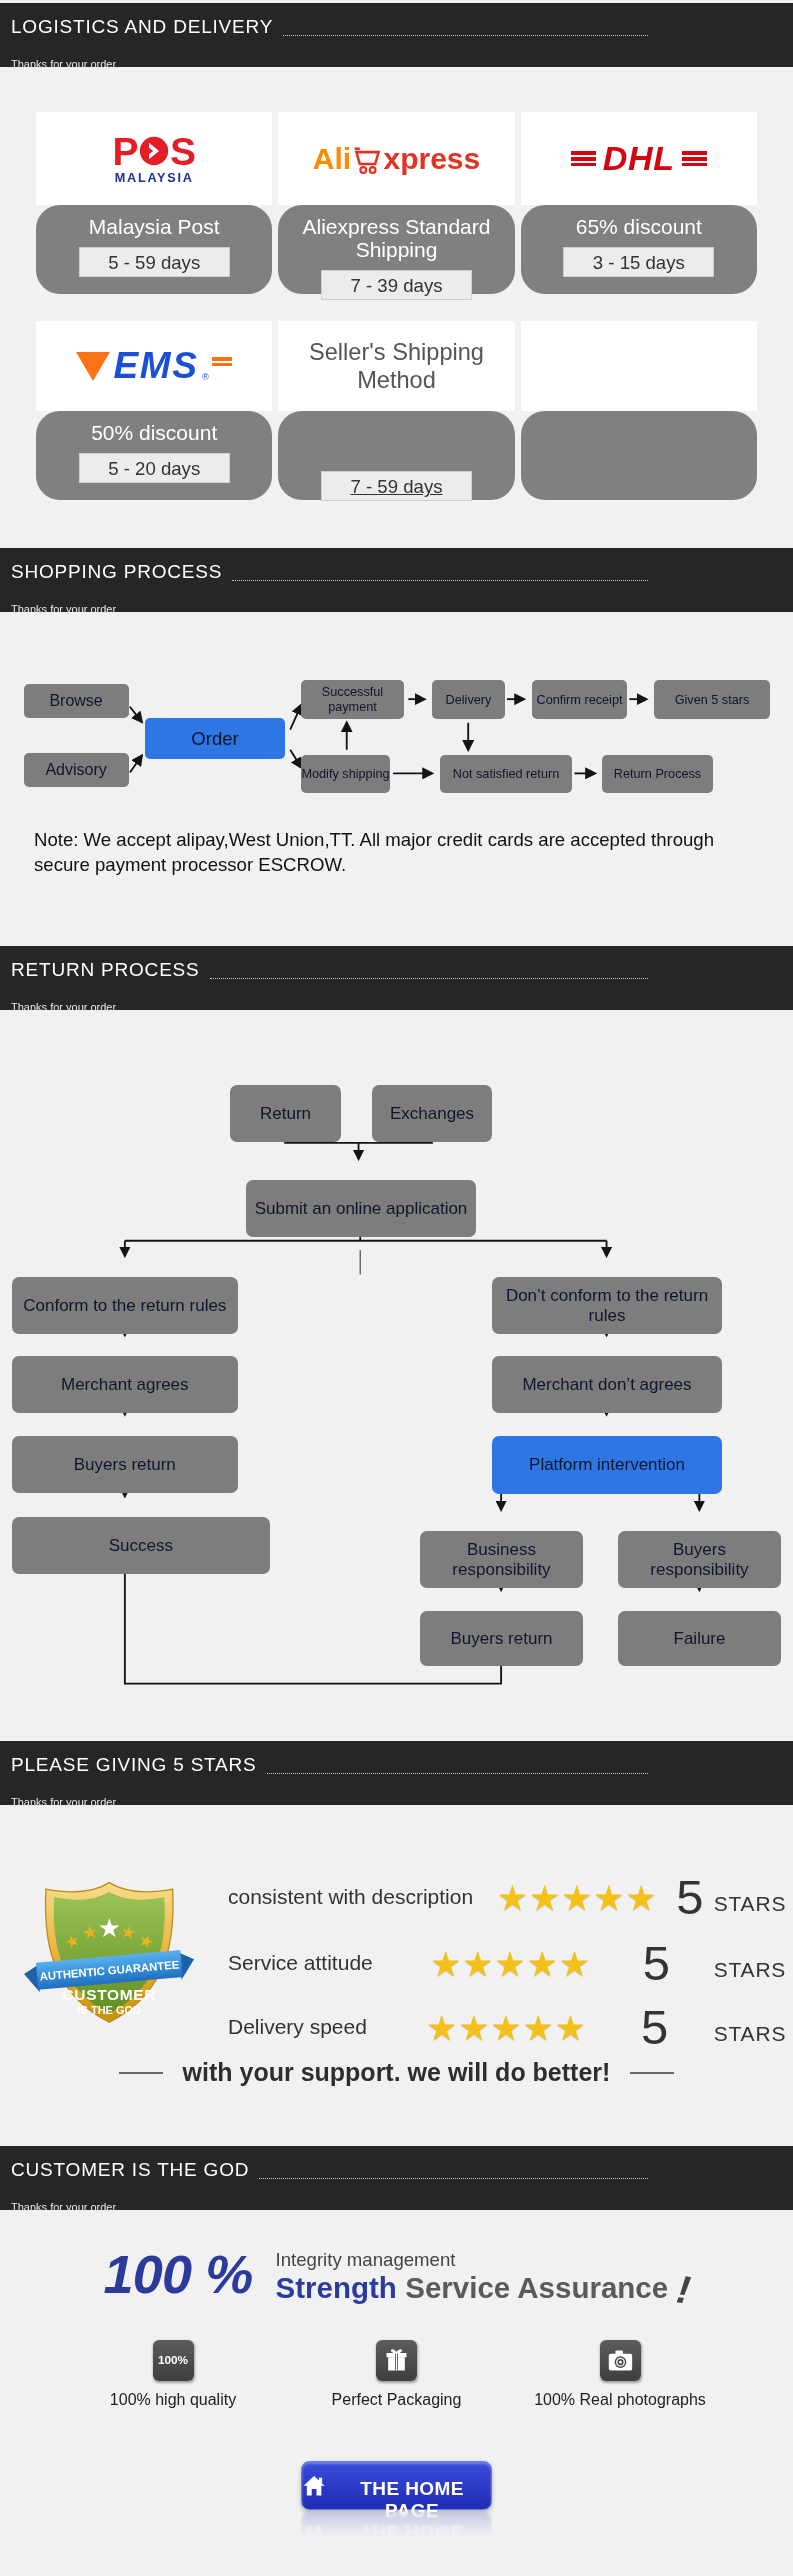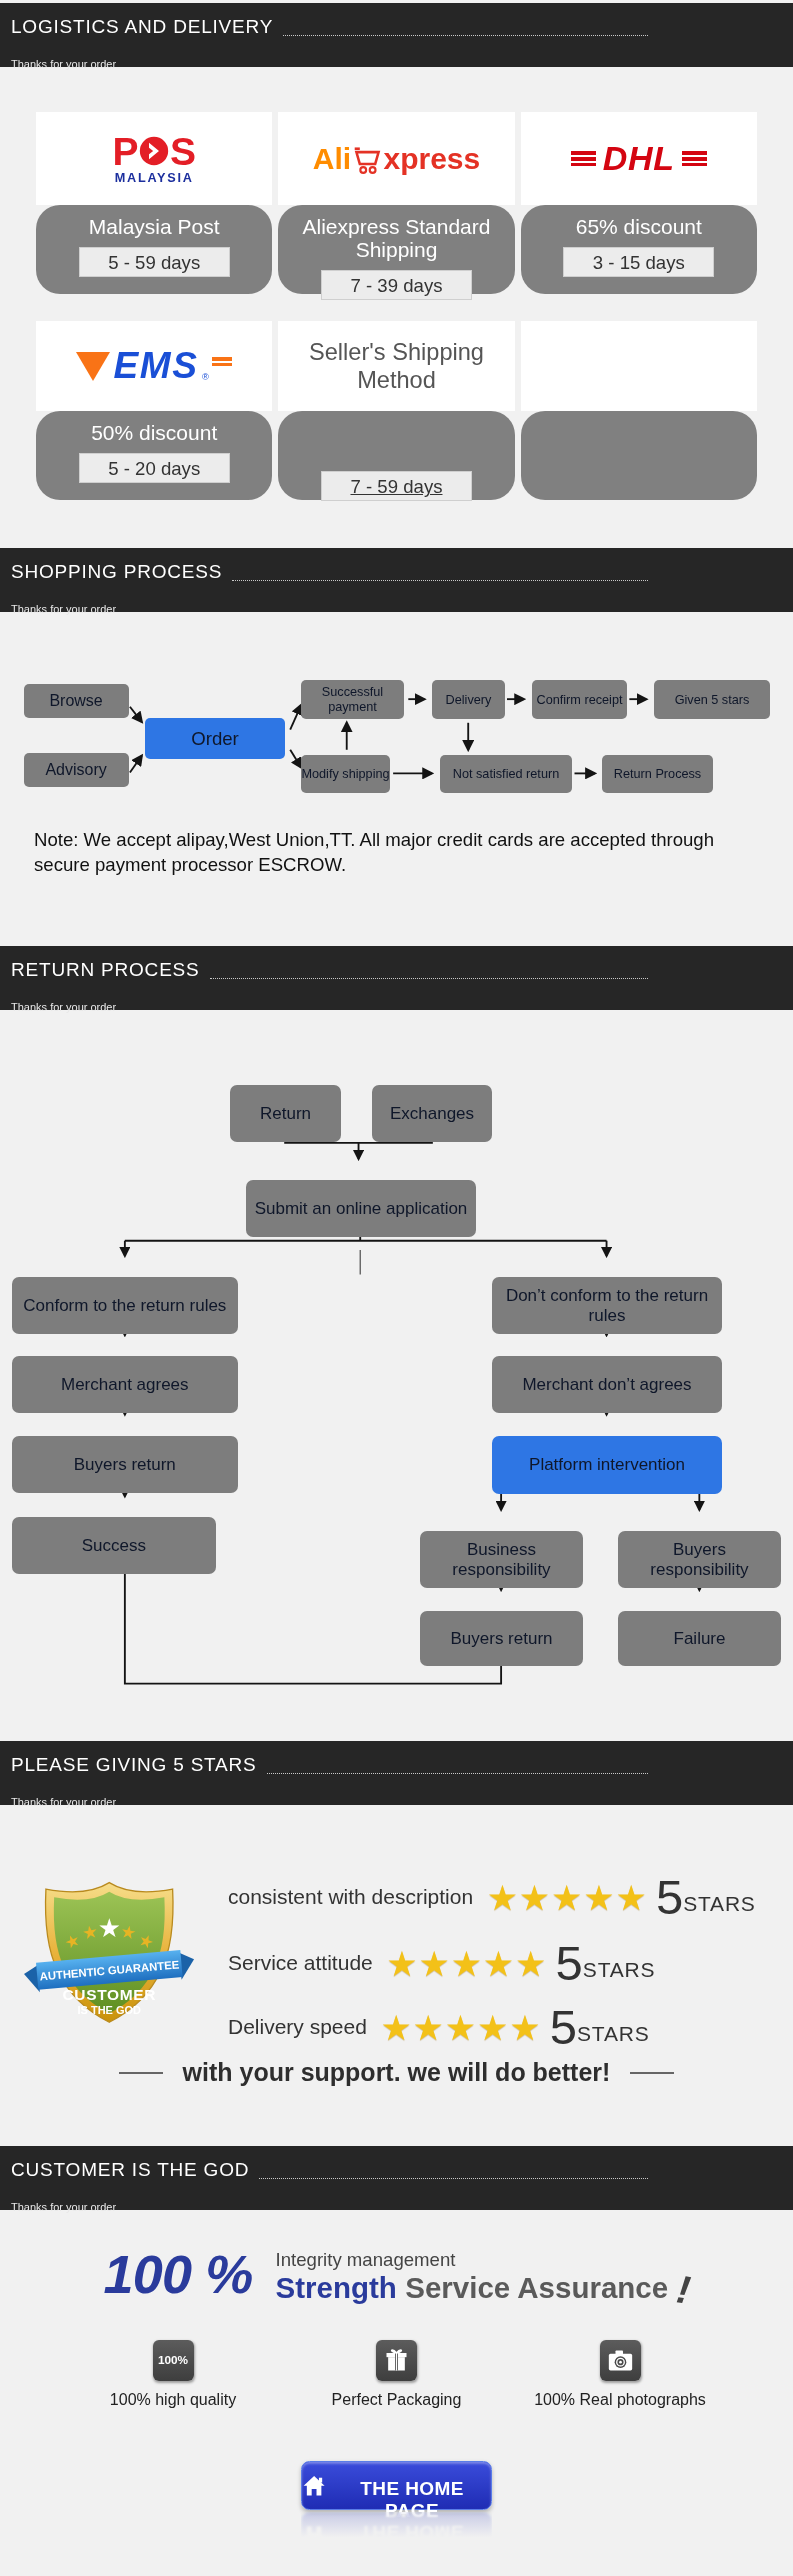--- a/index.html
+++ b/index.html
@@ -58,21 +58,21 @@
   .flow1 .fbox { border-radius:5px; font-size:12.7px; }
   .flow1 .fbox.big { font-size:16px; }
   .flow1 .fbox.order { background:var(--accent-blue,#2e76e4); font-size:18.6px; border-radius:5px; }
   .flow2 .fbox { border-radius:7px; font-size:17px; padding:0 6.8px;margin-top:16px; }
   .flow2 .fbox.blue { background:var(--accent-blue,#2e76e4); }
   .note { font-size:18.6px; line-height:25px; color:#111; margin:11.8px 34px 0 34px; }
 
   
   .stars-section { position:relative; height:341px; }
   .badge-wrap { position:absolute; left:22px; top:52px; width:181px; height:198px; }
-  .rate-row { position:absolute; left:228px; right:6.8px; height:52px; display:flex; align-items:center; justify-content:flex-start; }
+  .rate-row { position:absolute; left:228px; right:6.8px; height:52px; display:flex; align-items:center; justify-content:space-between; }
   .rate-label { color:#333; font-size:21px; margin-right:13.5px; }
   .rate-stars { display:flex; }
   .star { color:var(--star-gold,#f3c118); font-size:35px; line-height:35px; letter-spacing:0.8px;
           text-shadow:0 0.8px 0.8px rgba(150,100,0,.35); }
   .rate-score { font-size:49px; color:#333; line-height:42px; margin-left:8.4px; }
   .rate-unit { font-size:21px; color:#333; margin-top:13.5px; letter-spacing:0.8px; }
   .support-line { position:absolute; left:0; right:0; top:253px; display:flex; align-items:center; justify-content:center; gap:20px; }
   .support-dash { width:44px; height:1.7px; background:#666; }
   .support-text { font-size:25px; font-weight:bold; color:#2e2e2e; }
 
@@ -292,21 +292,21 @@
   </svg>
   <div class="fbox" style="left:230px;top:23.6px;width:111px;height:57px">Return</div>
   <div class="fbox" style="left:372px;top:23.6px;width:120px;height:57px">Exchanges</div>
   <div class="fbox" style="left:246px;top:119px;width:230px;height:57px">Submit an online application</div>
   <div class="fbox" style="left:11.8px;top:216px;width:226px;height:57px">Conform to the return rules</div>
   <div class="fbox" style="left:492px;top:216px;width:230px;height:57px">Don’t conform to the return rules</div>
   <div class="fbox" style="left:11.8px;top:295px;width:226px;height:57px">Merchant agrees</div>
   <div class="fbox" style="left:492px;top:295px;width:230px;height:57px">Merchant don’t agrees</div>
   <div class="fbox" style="left:11.8px;top:375px;width:226px;height:57px">Buyers return</div>
   <div class="fbox blue" style="left:492px;top:375px;width:230px;height:58px">Platform intervention</div>
-  <div class="fbox" style="left:11.8px;top:456px;width:204px;height:57px">Success</div>
+  <div class="fbox" style="left:11.8px;top:456px;width:258px;height:57px">Success</div>
   <div class="fbox" style="left:420px;top:470px;width:163px;height:57px">Business responsibility</div>
   <div class="fbox" style="left:618px;top:470px;width:163px;height:57px">Buyers responsibility</div>
   <div class="fbox" style="left:420px;top:550px;width:163px;height:55px">Buyers return</div>
   <div class="fbox" style="left:618px;top:550px;width:163px;height:55px">Failure</div>
 </div>
 
 <div class="band mt45">
   <div class="band-row">
     <span class="band-title">PLEASE GIVING 5 STARS</span>
     <span class="band-dots"></span>

